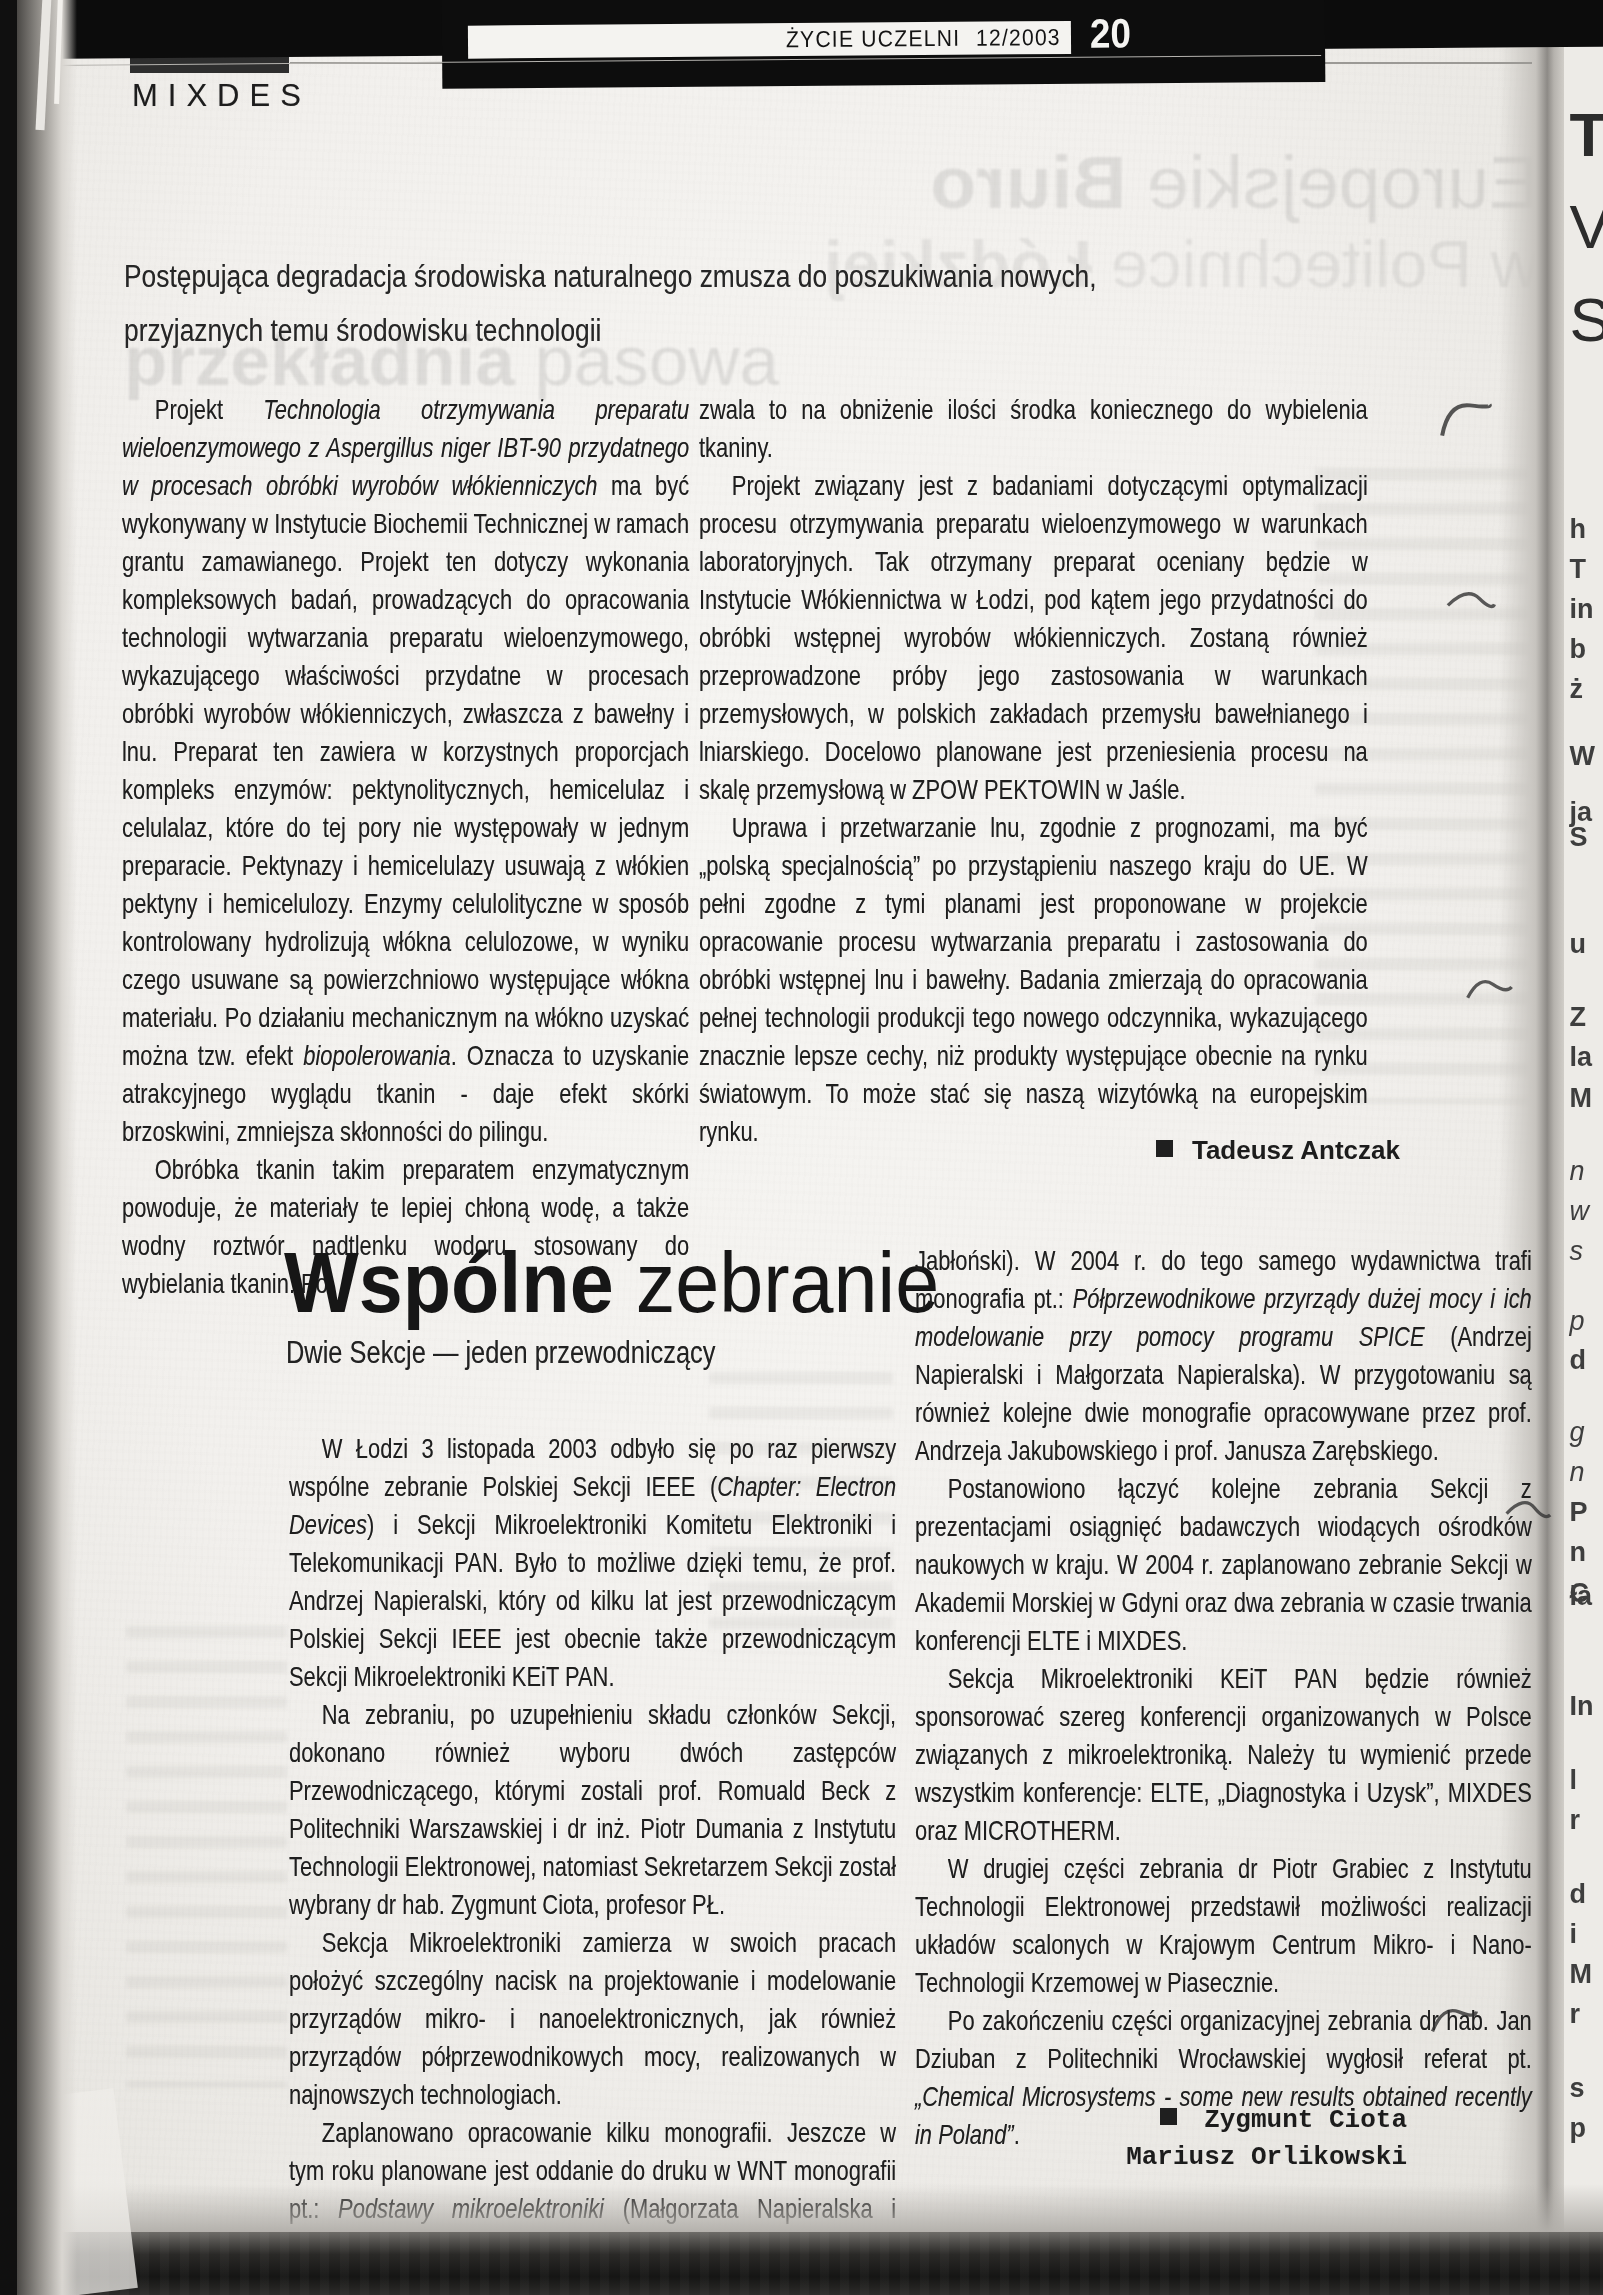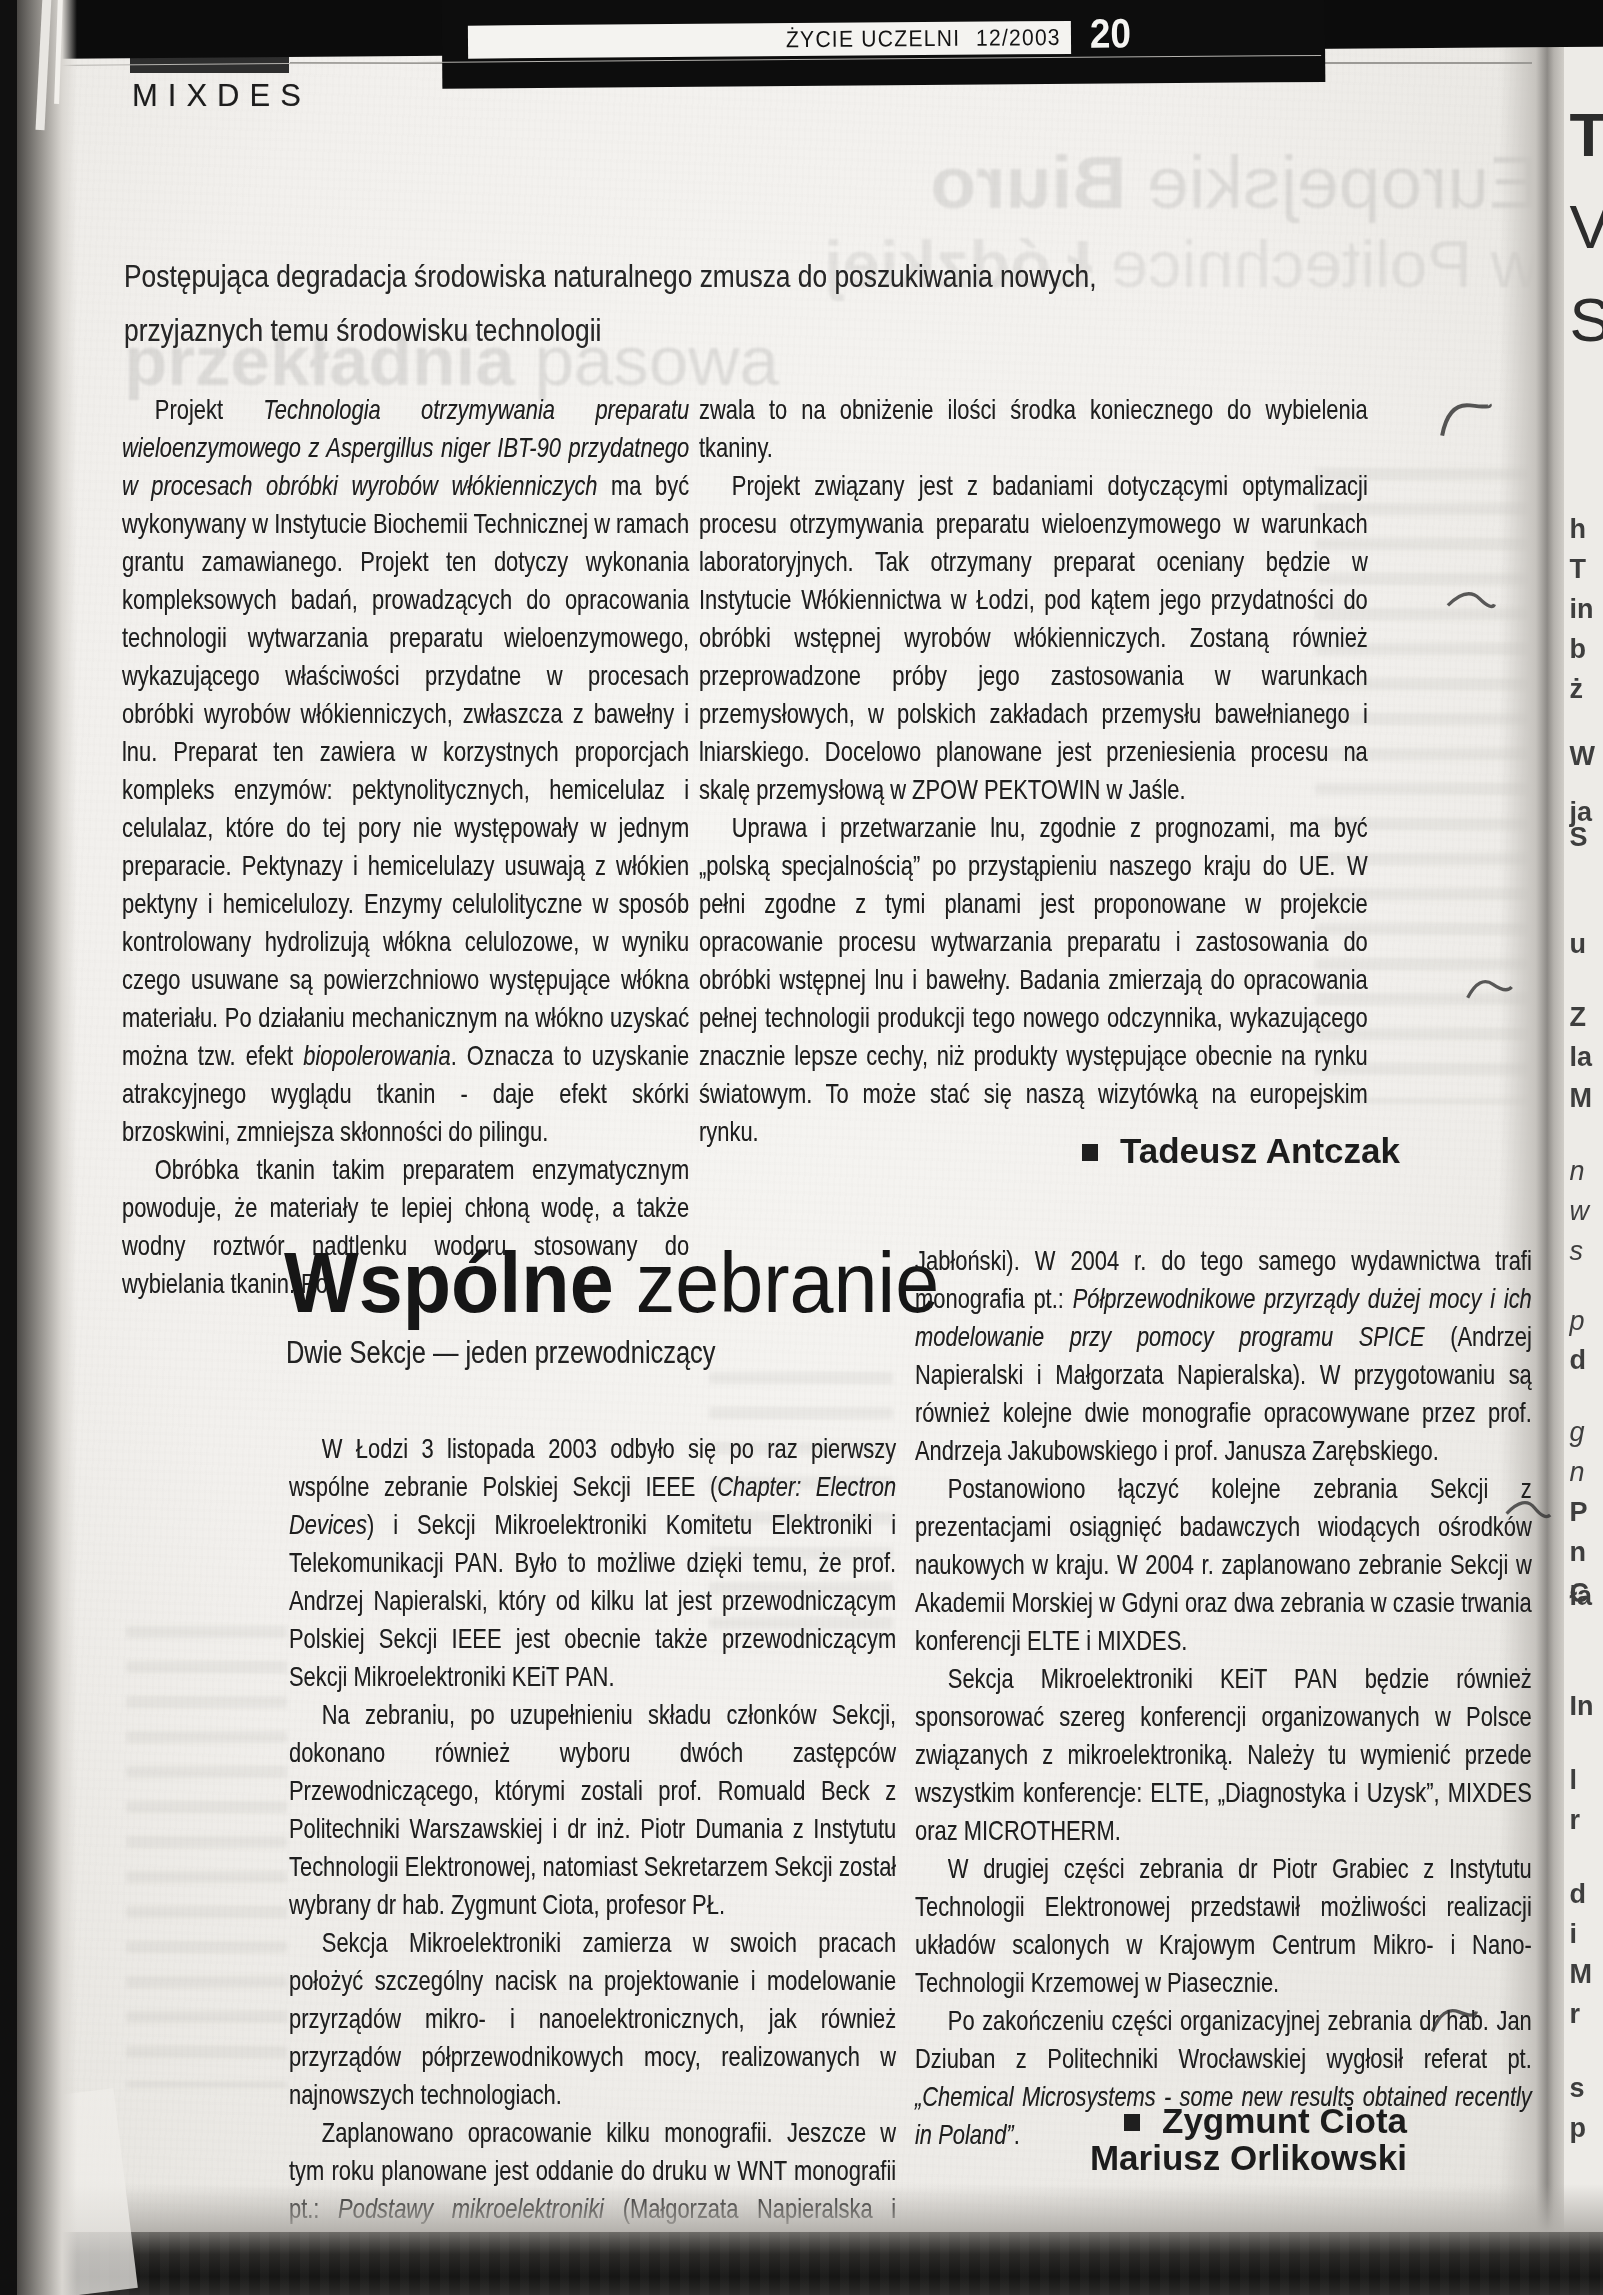--- a/index.html
+++ b/index.html
@@ -46,23 +46,23 @@
   .t1 .bold{font-weight:700;letter-spacing:2px;}
   .lede{position:absolute;left:124px;top:250px;width:1271px;font-size:31px;line-height:54px;
         color:#262626;white-space:pre-line;transform:scaleX(.85);transform-origin:0 0;}
   .col{position:absolute;text-align:justify;font-size:27.4px;line-height:38px;color:#1e1e1e;
        transform:scaleX(.8);transform-origin:0 0;}
   .col p{margin:0;text-indent:41px;}
   .col p.noindent{text-indent:0;}
   .it{font-style:italic;}
   .col-a1l{left:122px;top:391px;width:709px;}
   .col-a1r{left:699px;top:391px;width:836px;}
-  .sig{position:absolute;font-size:35px;font-weight:700;color:#1c1c1c;text-align:right;line-height:37px;}
+  .sig{position:absolute;font-size:26px;font-weight:700;color:#1c1c1c;text-align:right;line-height:37px;}
   .sig1{left:699px;top:1132px;width:701px;}
-  .sig2{left:915px;top:2102px;width:492px;}
+  .sig2{left:915px;top:2102px;width:492px;font-family:Liberation Mono, monospace;}
   .sqbullet{display:inline-block;width:16.7px;height:16.7px;background:#1f1f1f;margin-right:12px;transform:translateY(-2px);}
   .t2{position:absolute;left:284px;top:1233px;font-size:86px;color:#161616;white-space:nowrap;
       transform:scaleX(.92);transform-origin:0 0;}
   .t2 .bold{font-weight:700;}
   .t2 .light{font-weight:400;}
   .sub2{position:absolute;left:286px;top:1335px;font-size:31px;color:#222;white-space:nowrap;
         transform:scaleX(.82);transform-origin:0 0;}
   .col-a2l{left:289px;top:1430px;width:759px;}
   .col-a2r{left:915px;top:1242px;width:771px;}
   

